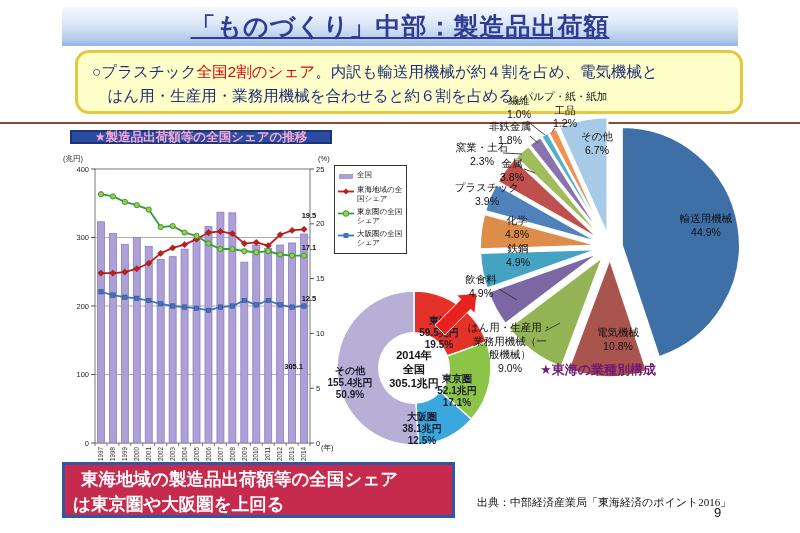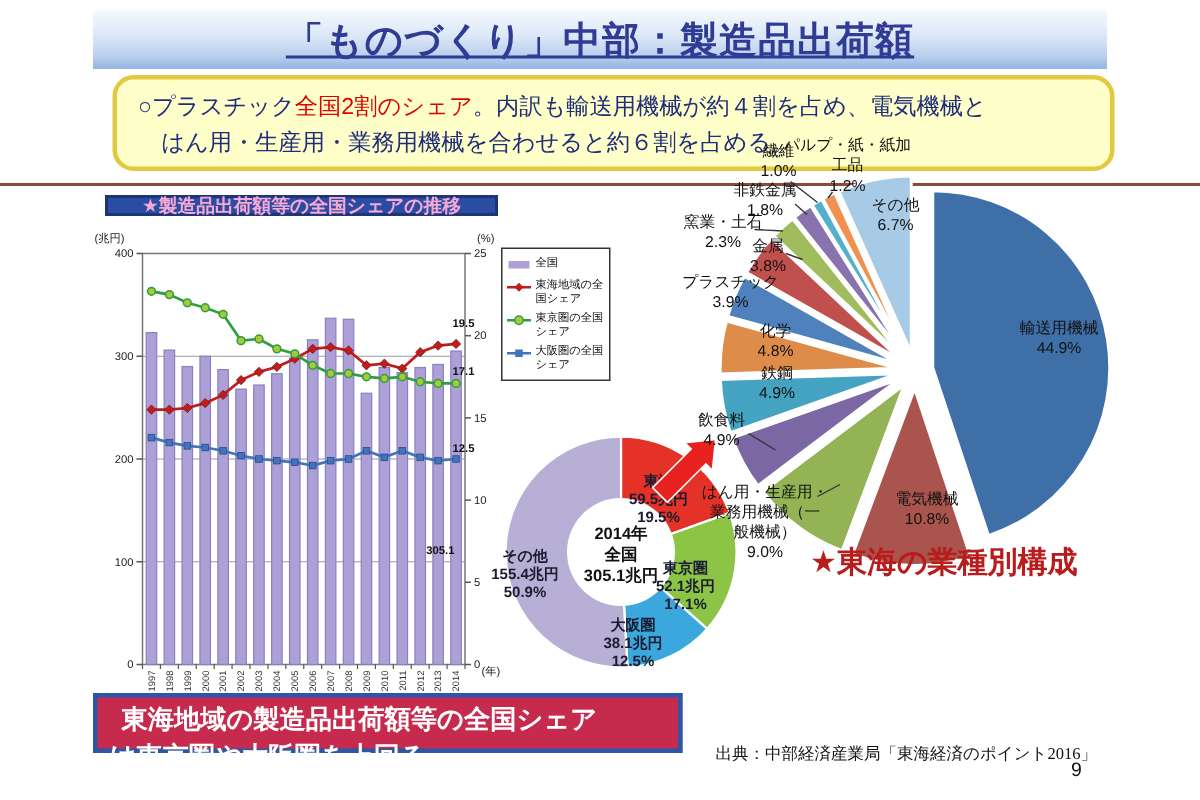--- a/index.html
+++ b/index.html
@@ -32,24 +32,24 @@
   }
   
   .legend{
     left:334px;top:165px;width:73px;box-sizing:border-box;
     background:#ffffff;border:1px solid #333;padding:4px 3px 2px 3px;
     font-size:7.5px;line-height:9px;color:#111;
   }
   .legend-item{display:flex;align-items:flex-start;margin-bottom:4px;}
   .legend-item svg{flex:0 0 16px;margin:2px 3px 0 0;}
   
-  .pie-title{left:540px;top:361px;width:200px;color:#b91c1c;font-size:20px;font-weight:bold;}
+  .pie-title{left:540px;top:361px;width:200px;color:#701a75;font-size:13px;font-weight:bold;}
   
   .callout{
-    left:62px;top:462px;width:393px;height:40px;box-sizing:border-box;
+    left:62px;top:462px;width:393px;height:56px;box-sizing:border-box;
     background:#c62a4d;border:3px solid #2c57a8;
     color:#ffffff;font-weight:bold;font-size:17.5px;line-height:25px;
     padding:2px 6px 0 8px;
   }
   .callout .l1{padding-left:8px;}
   .source{left:477px;top:495px;font-size:11px;color:#111;font-family:Liberation Serif, serif;}
   .pagenum{left:714px;top:505px;font-size:13px;color:#111;}
   svg text{font-family:"Liberation Sans","DejaVu Sans",sans-serif;}
 </style>
 </head>

